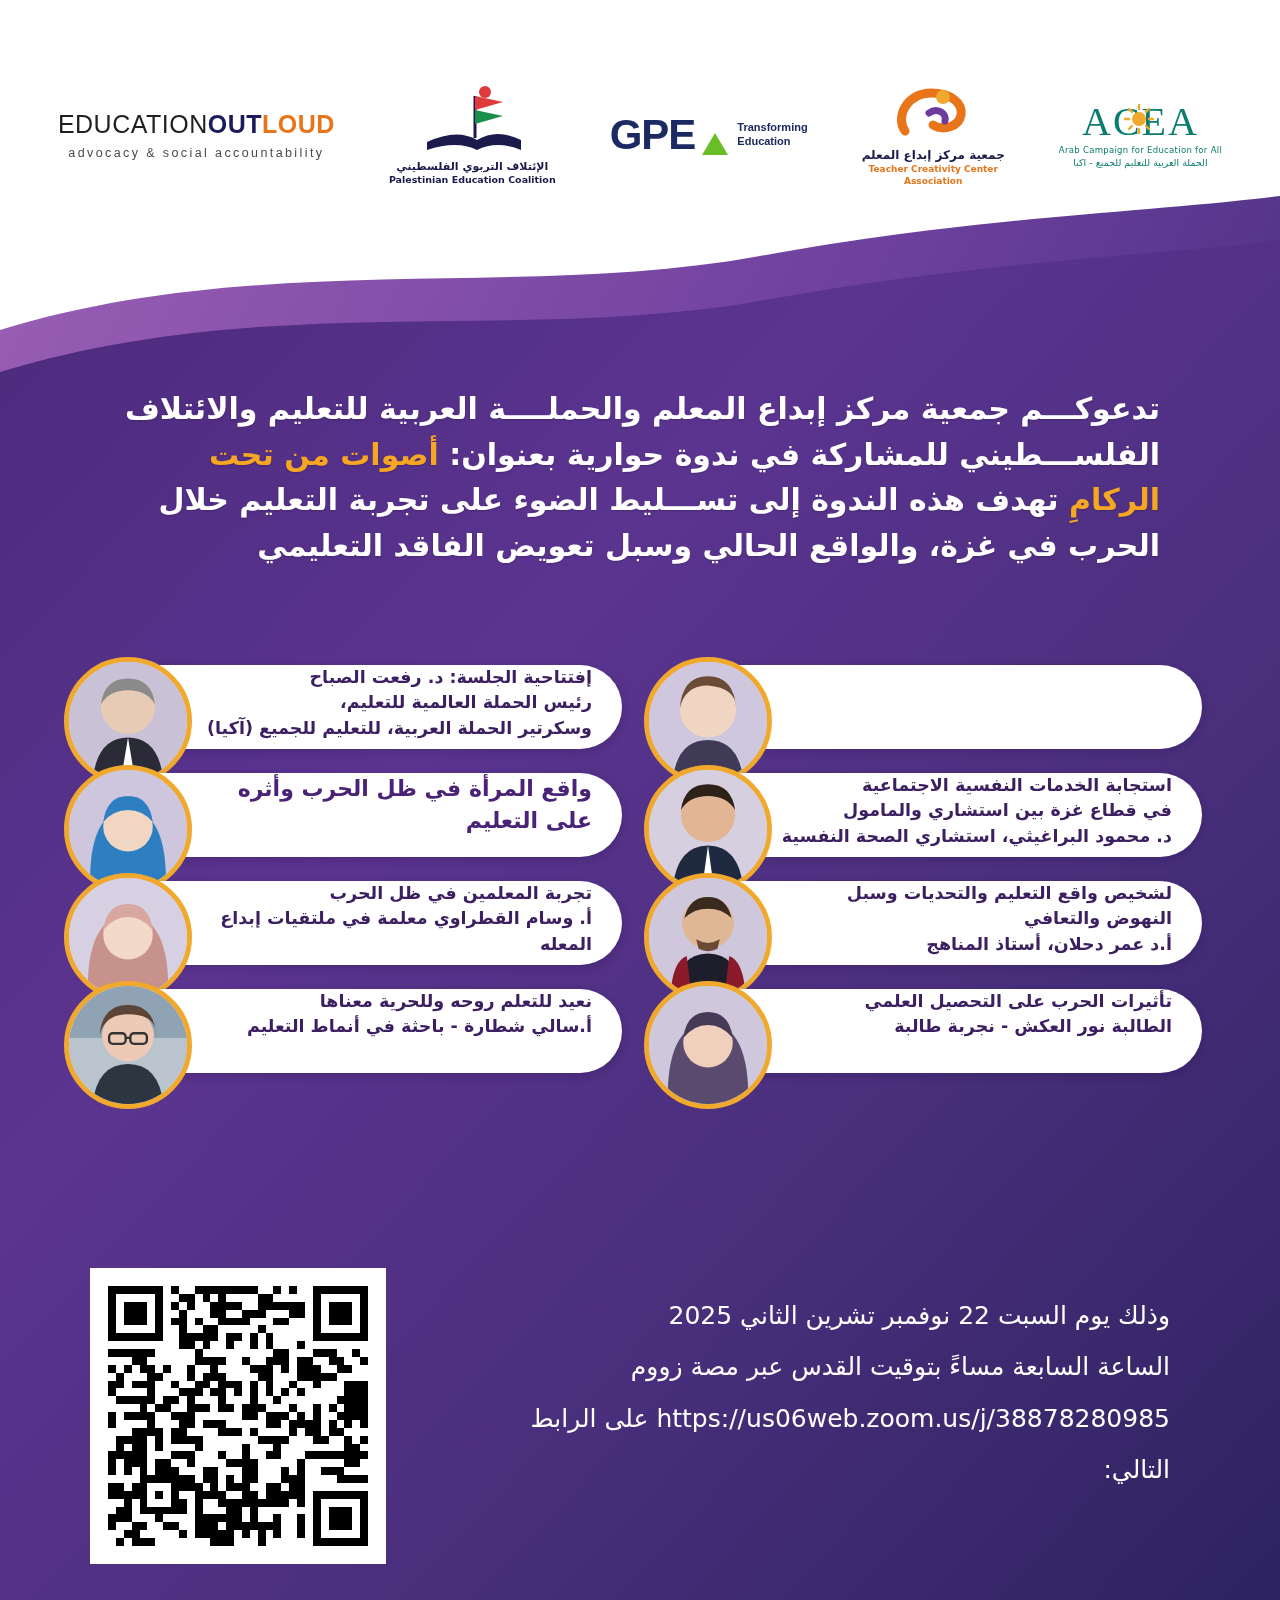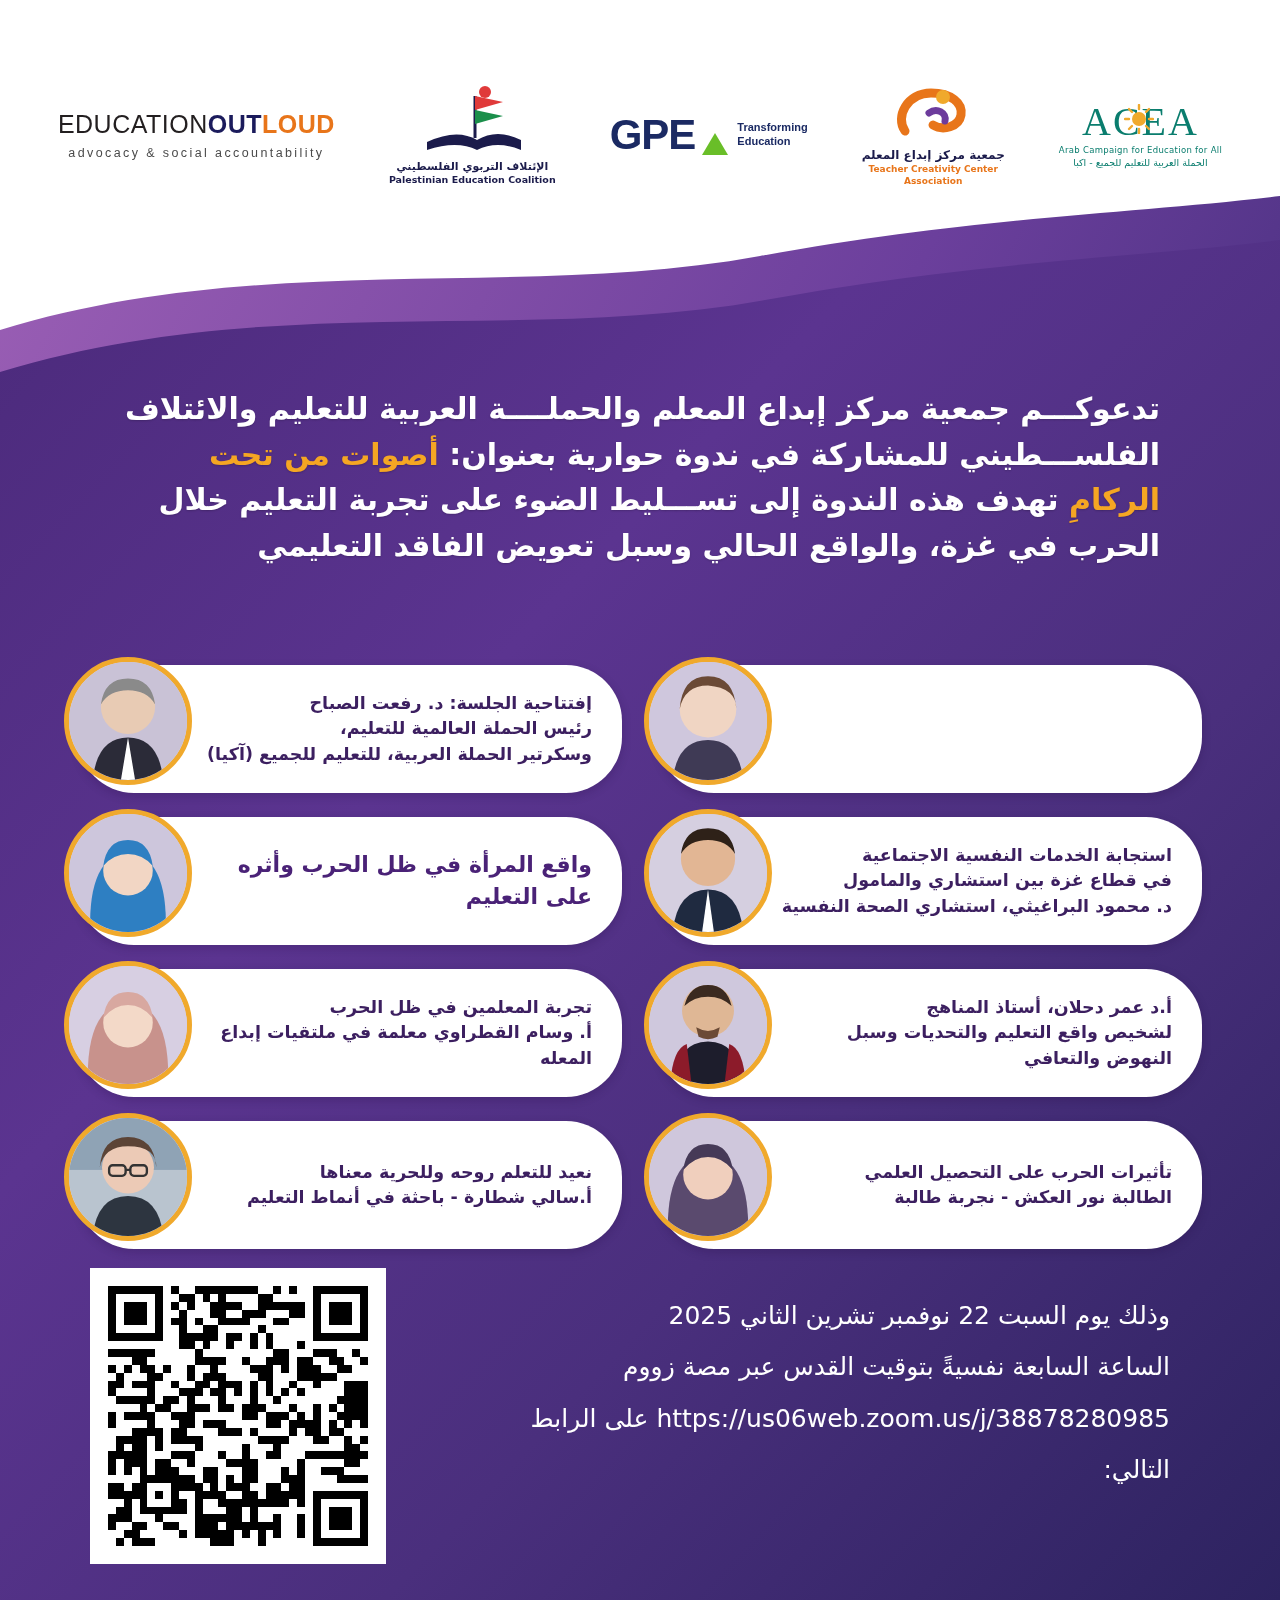--- a/index.html
+++ b/index.html
@@ -170,25 +170,25 @@
     flex-direction: column;
     gap: 24px;
     padding: 0 78px;
     direction: rtl;
   }
   .srow { display: flex; gap: 36px; }
 
   .card {
     position: relative;
     flex: 1 1 0;
-    height: 128px;
+    height: 84px;
     background: #ffffff;
     border-radius: 56px;
     display: flex;
-    align-items: center;
+    align-items: flex-start;
     padding-right: 30px;
     padding-left: 118px;
     box-shadow: 0 3px 10px rgba(30,10,60,.22);
   }
   .card-text {
     width: 100%;
     text-align: right;
     direction: rtl;
     font-size: 17.5px;
     line-height: 1.45;
@@ -419,22 +419,22 @@
             <circle cx="50" cy="48" r="21" fill="#f2d6c4"></circle>
             <path d="M29 44 Q32 22 50 22 Q68 22 71 44 Q62 34 50 34 Q38 34 29 44Z" fill="#2e7fc2"></path>
           </svg>
         </div>
       </div>
     </div>
 
     <div class="srow">
       <div class="card">
         <div class="card-text">
+          <span class="line">لشخيص واقع التعليم والتحديات وسبل النهوض والتعافي</span>
           <span class="line">أ.د عمر دحلان، أستاذ المناهج</span>
-          <span class="line">لشخيص واقع التعليم والتحديات وسبل النهوض والتعافي</span>
         </div>
         <div class="avatar">
           <svg viewBox="0 0 100 100">
             <rect width="100" height="100" fill="#cfc8dd"></rect>
             <circle cx="50" cy="38" r="22" fill="#dfb795"></circle>
             <path d="M30 34 Q34 16 50 16 Q66 16 70 34 Q62 26 50 26 Q38 26 30 34Z" fill="#3b2a20"></path>
             <path d="M40 52 Q50 58 60 52 L58 60 Q50 64 42 60 Z" fill="#6b4a36"></path>
             <path d="M20 100 Q24 64 50 64 Q76 64 80 100 Z" fill="#1d1d2c"></path>
             <path d="M18 100 Q20 70 32 66 L36 100 Z" fill="#8c1b2a"></path>
             <path d="M82 100 Q80 70 68 66 L64 100 Z" fill="#8c1b2a"></path>
@@ -489,21 +489,21 @@
             <path d="M20 100 Q24 66 50 66 Q76 66 80 100 Z" fill="#2d3540"></path>
           </svg>
         </div>
       </div>
     </div>
 
   </div>
 
   <div class="footer-info">
     <div>وذلك يوم السبت 22 نوفمبر تشرين الثاني 2025</div>
-    <div>الساعة السابعة نفسيةً بتوقيت القدس عبر مصة زووم</div>
+    <div>الساعة السابعة مساءً بتوقيت القدس عبر مصة زووم</div>
     <div>
       <span class="link">https://us06web.zoom.us/j/38878280985</span>
       <span>على الرابط التالي:</span>
     </div>
   </div>
 
   <div class="qr-box">
     <div class="qr-grid" id="qr-grid">
         <i></i>
         <i></i>

